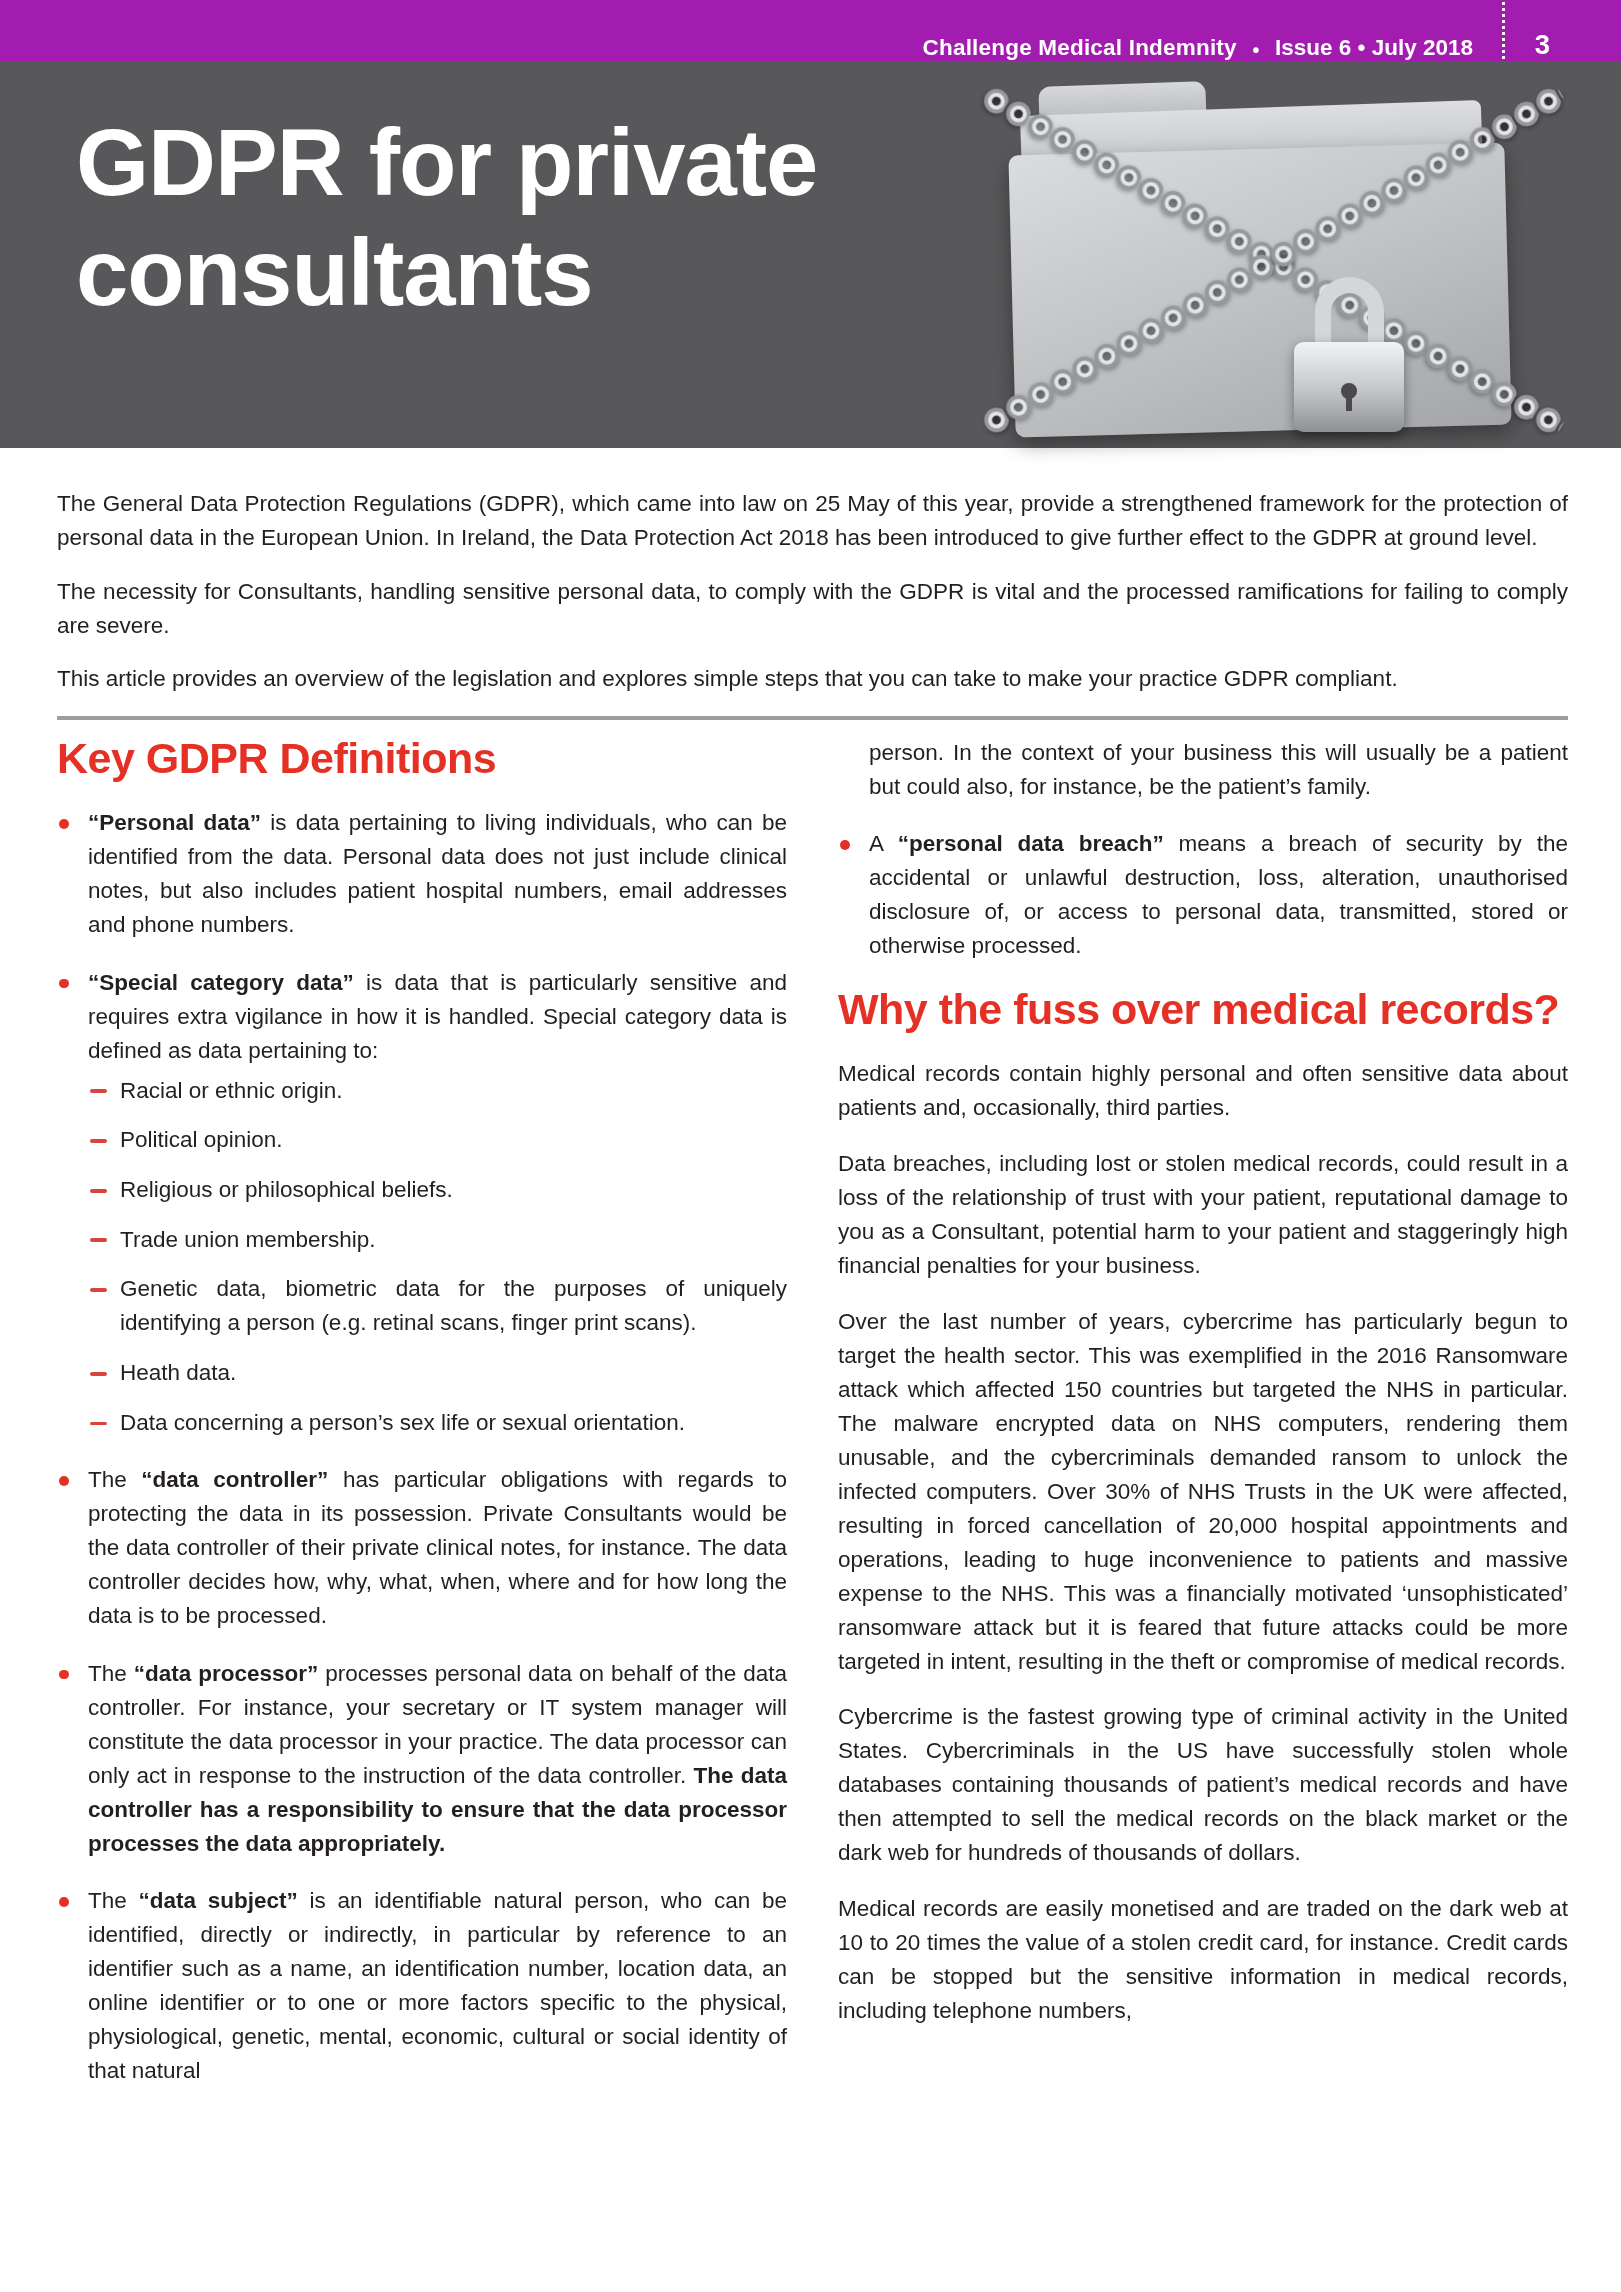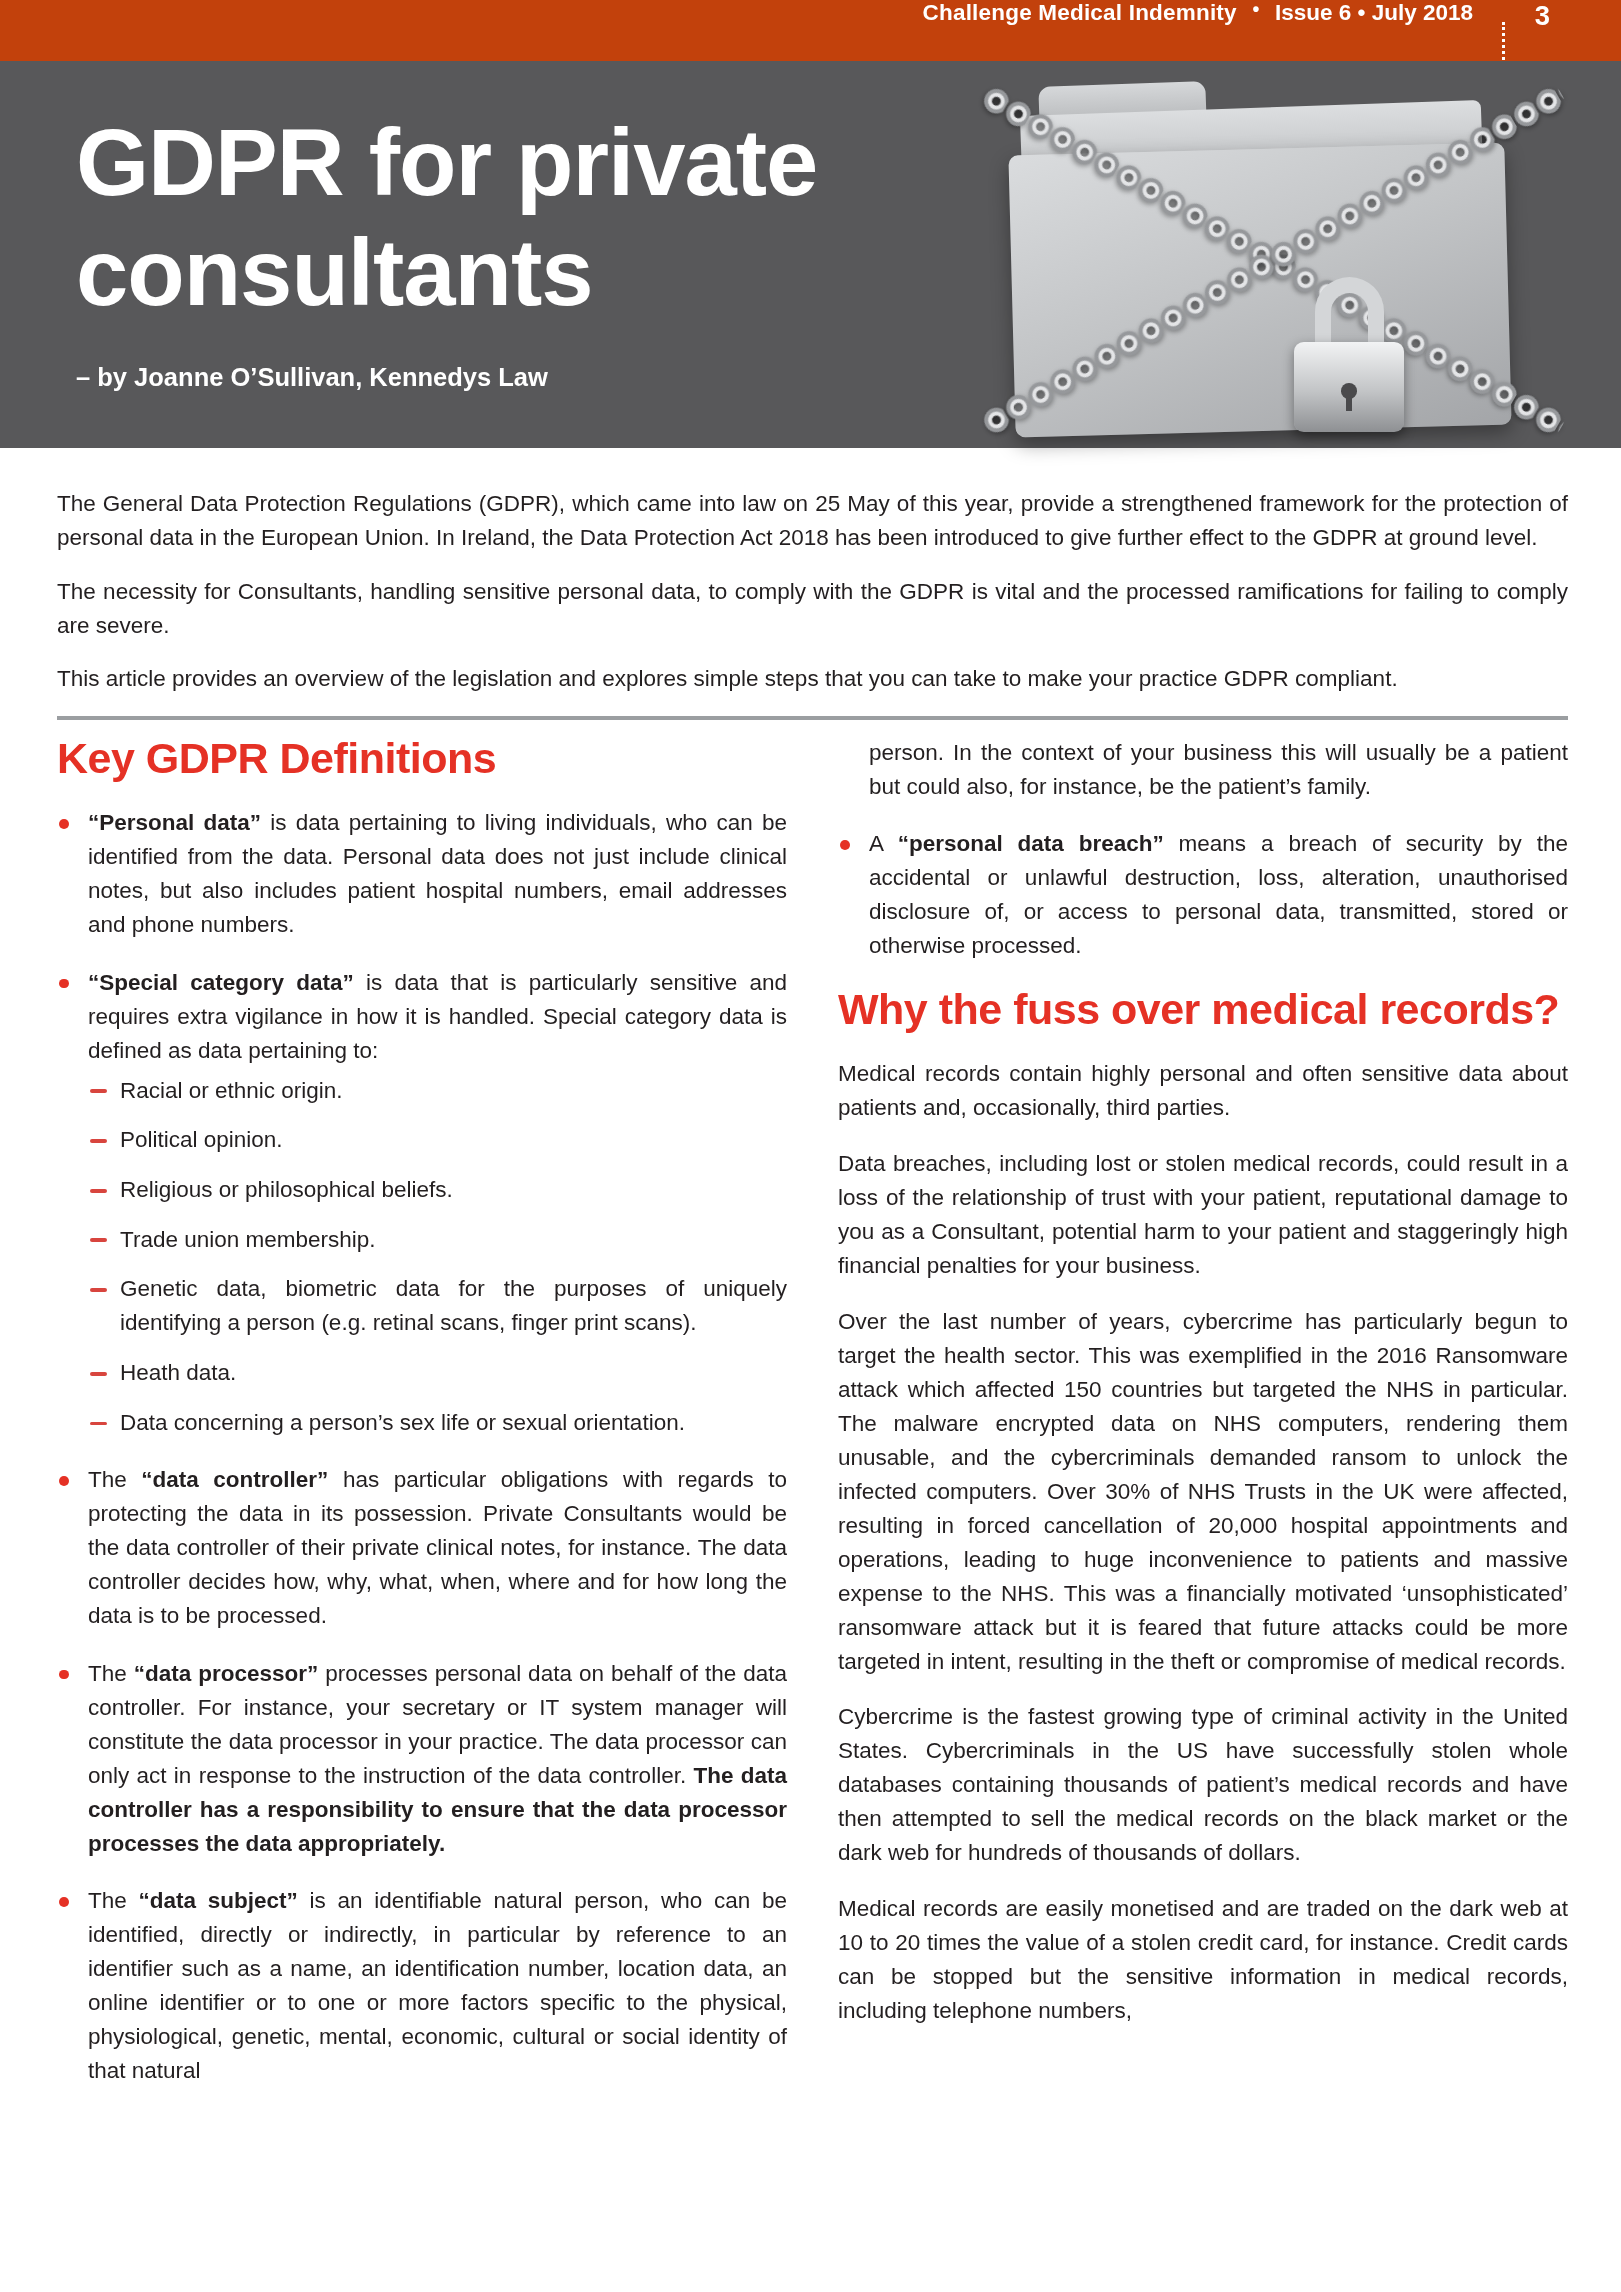--- a/index.html
+++ b/index.html
@@ -4,22 +4,22 @@
 <style>
   html,body{margin:0;padding:0;background:#e9e9e9;}
   .page{
     position:relative;width:1621px;height:2293px;margin:0 auto;
     background:#ffffff;overflow:hidden;
     font-family:"Liberation Sans","DejaVu Sans",sans-serif;
     color:#231f20;
   }
   
   .masthead{
-    position:relative;height:61px;background:#c2410c;
-    display:flex;align-items:flex-start;justify-content:flex-end;
+    position:relative;height:61px;background:#a21caf;
+    display:flex;align-items:flex-end;justify-content:flex-end;
     padding-right:71px;box-sizing:border-box;gap:15.7px;
     color:#ffffff;font-weight:bold;font-size:22.5px;
   }
   .masthead .pub{letter-spacing:0.2px;}
   .masthead .sep-dot{font-size:19.6px;line-height:1;}
   .masthead .dotted-divider{
     width:0;height:86px;border-left:3.9px dotted #ffffff;
     margin:0 13.7px;position:relative;top:21.6px;
   }
   .masthead .pagenum{font-size:27.4px;}
@@ -124,21 +124,20 @@
     <span class="issue">Issue 6 • July 2018</span>
     <span class="dotted-divider"></span>
     <span class="pagenum">3</span>
   </div>
 
   <div class="hero">
     <h1 class="hero-title">
       <span>GDPR for private</span><br>
       <span>consultants</span>
     </h1>
-    <div class="hero-byline">– by Joanne O’Sullivan, Kennedys Law</div>
 
     <div class="hero-art">
       <div class="folder-tab"></div>
       <div class="folder-back"></div>
       <div class="folder-front"></div>
       <div class="chain chain-1"></div>
       <div class="chain chain-2"></div>
       <div class="padlock">
         <div class="shackle"></div>
         <div class="lock-body"></div>

